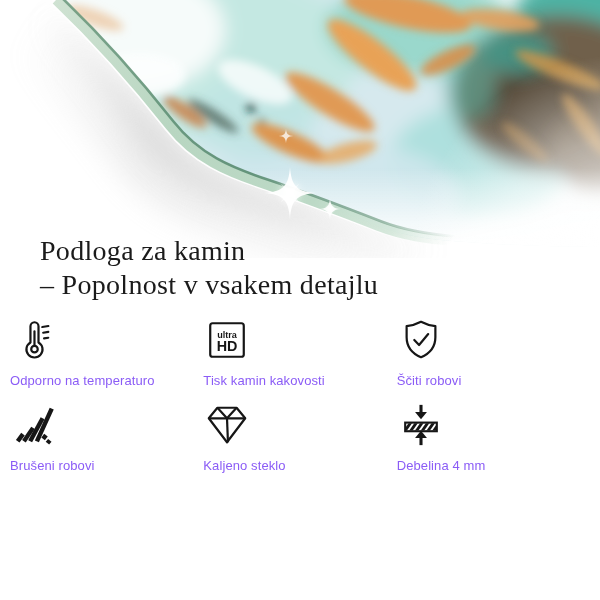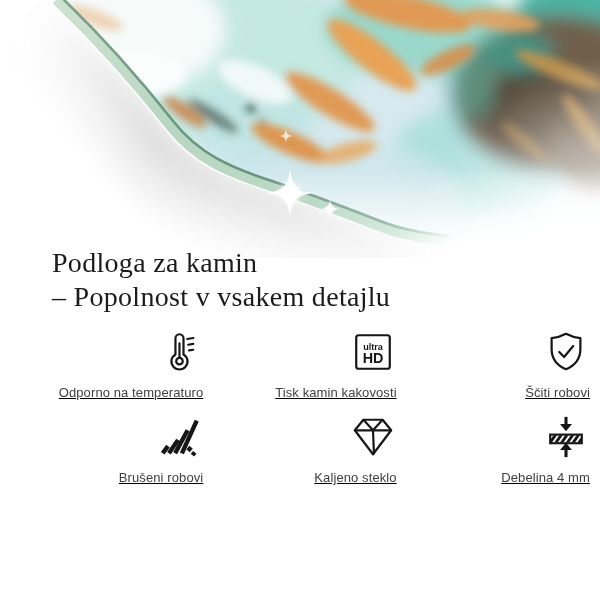--- a/index.html
+++ b/index.html
@@ -3,35 +3,35 @@
 <meta charset="utf-8">
 <style>
   html,body{margin:0;padding:0;background:#ffffff;}
   body{width:600px;height:600px;overflow:hidden;font-family:"Liberation Sans",sans-serif;-webkit-font-smoothing:antialiased;}
   .hero{position:relative;height:258px;}
   .hero svg{position:absolute;left:0;top:0;display:block;}
   .content{position:relative;padding:0 40px;margin-top:-24px;}
   h1.title{
     font-family:"Liberation Serif","DejaVu Serif",serif;
     font-weight:400;font-size:28px;line-height:1.22;color:#1b1b1b;
-    margin:12px;letter-spacing:.3px;white-space:pre-line;
+    margin:0;letter-spacing:.3px;white-space:pre-line;
   }
   p.desc{
     margin:12px 0 0;font-size:12.6px;line-height:2.05;color:#3b3b3b;
     width:548px;white-space:pre-line;letter-spacing:.1px;
   }
   .features{
     margin:14px -30px 0;display:grid;grid-template-columns:repeat(3,1fr);
     row-gap:13px;
   }
-  .feature{display:flex;flex-direction:column;align-items:flex-end;text-align:center;text-decoration:underline;}
+  .feature{display:flex;flex-direction:column;align-items:flex-start;text-align:center;}
   .f-icon{height:48px;width:48px;display:flex;align-items:center;justify-content:center;margin-bottom:9px;}
   .f-icon svg{display:block;}
   .f-icon text{font-family:"Liberation Sans",sans-serif;}
-  .f-label{font-size:13px;color:#404040;letter-spacing:.1px;}
+  .f-label{font-size:13px;color:#8b5cf6;letter-spacing:.1px;}
   .ic{stroke:#161616;fill:none;stroke-width:2.3;}
 </style>
 </head>
 <body>
 
 <div class="hero">
   <svg width="600" height="258" viewBox="0 0 258">
     <defs>
       <clipPath id="discClip">
         <path d="M56,-2 C100,42 140,88 170,126 C196,159 228,172 264,184 C306,198 342,212 378,226 C404,236 428,239 452,241 C500,245 560,247 602,247 L602,-2 Z"></path>

